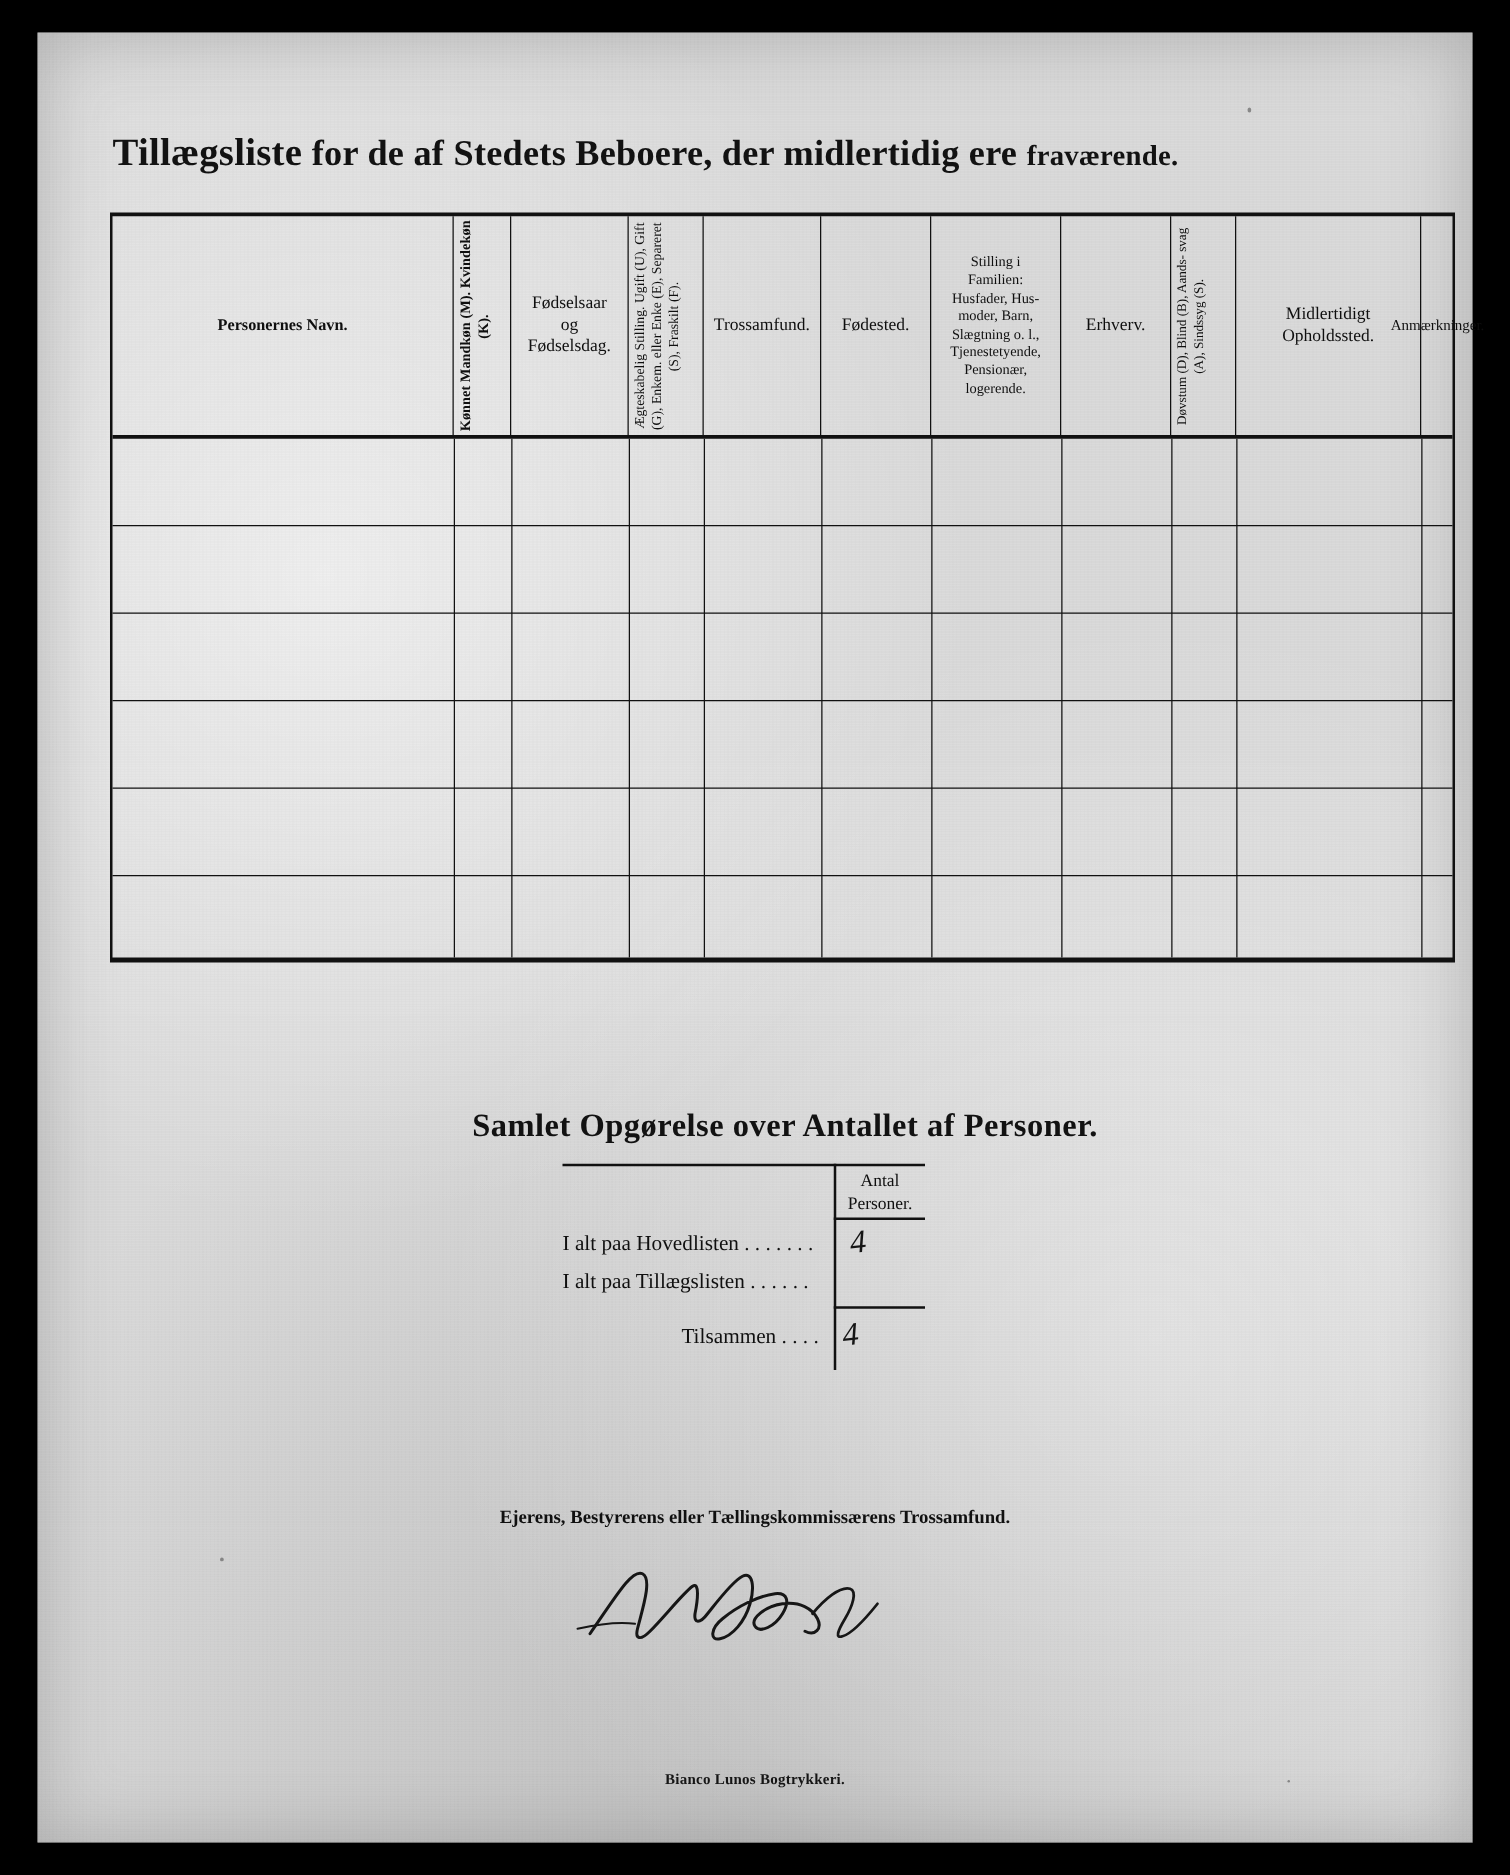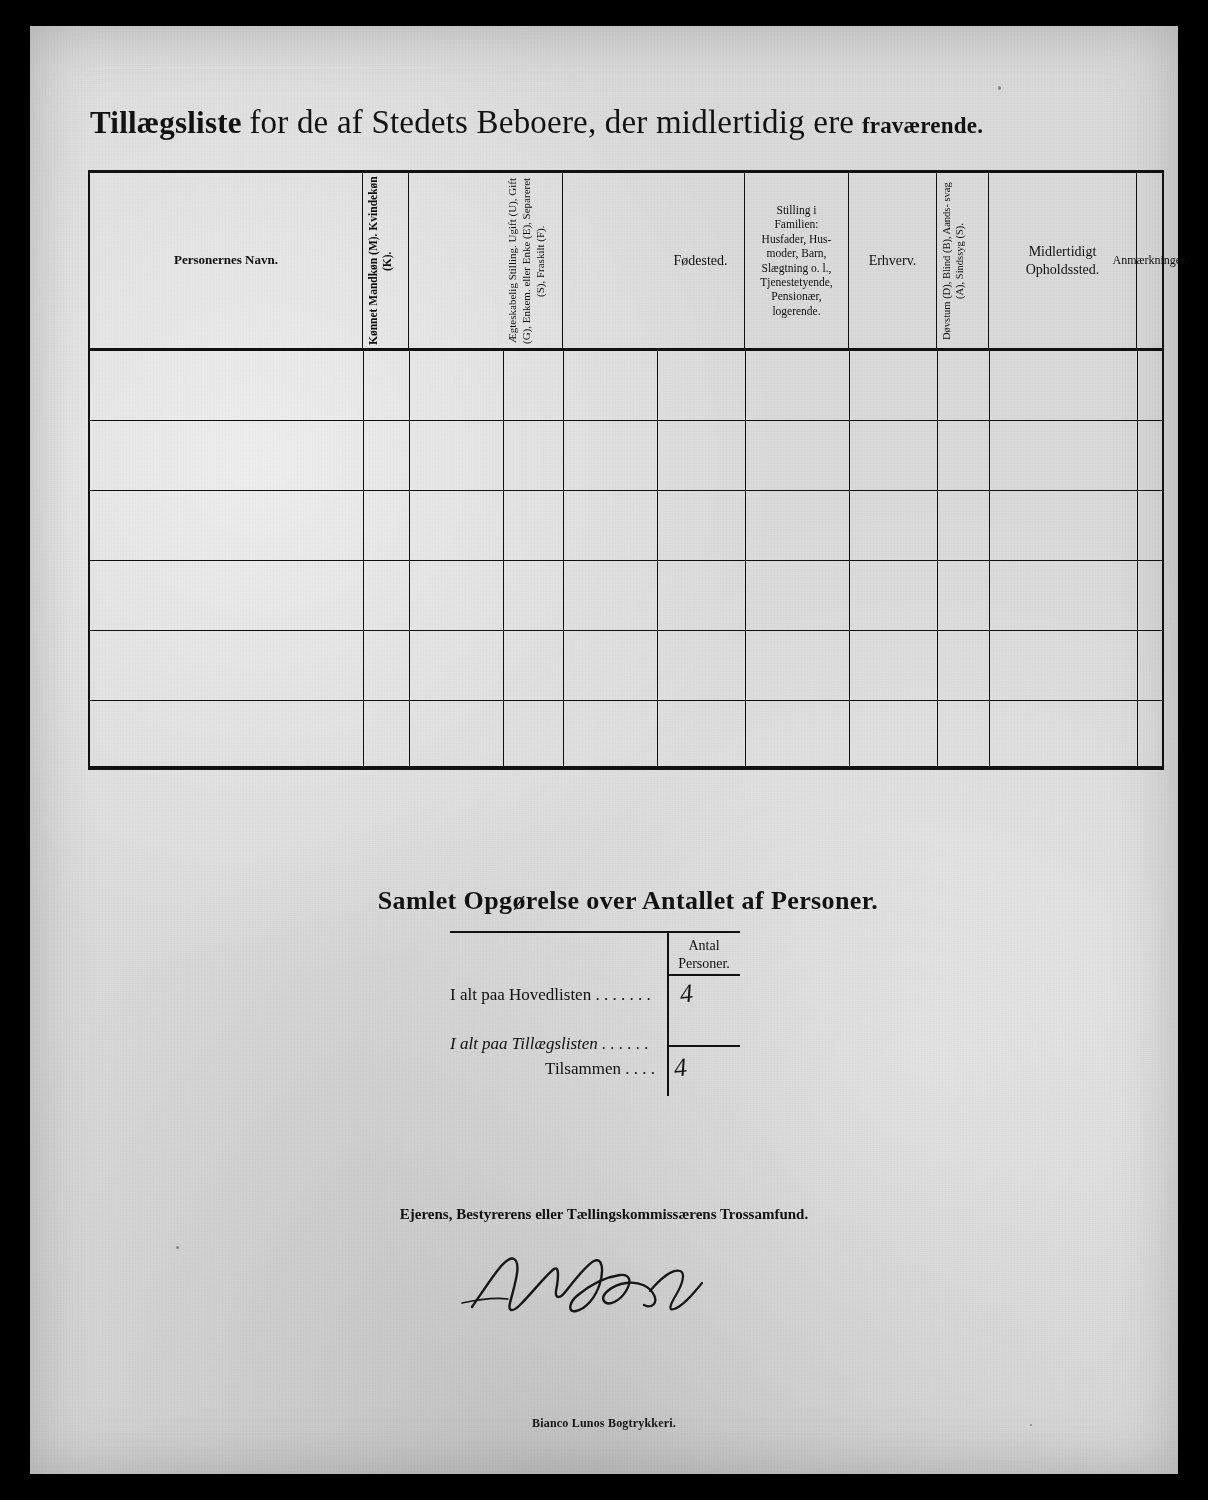--- a/index.html
+++ b/index.html
@@ -41,21 +41,21 @@
     position: absolute;
     left: 60px;
     top: 78px;
     width: 1030px;
     font-size: 30px;
     letter-spacing: 0.2px;
     color: #121212;
     white-space: nowrap;
   }
   .title .t-main { font-weight: bold; font-size: 31px; }
-  .title .t-mid  { font-weight: normal; font-size: 33px; margin-top: 46px; }
+  .title .t-mid  { font-weight: bold; font-size: 29px; margin-top: 46px; }
   .title .t-small{ font-weight: bold; font-size: 23px; }
 
   
   .tbl {
     position: absolute;
     left: 58px;
     top: 144px;
     width: 1076px;
     height: 600px;
     border-top: 3px solid #111;
@@ -161,21 +161,21 @@
   }
   .sum-label {
     position: absolute;
     left: 10px;
     width: 210px;
     font-size: 17px;
     color: #101010;
     white-space: nowrap;
   }
   .sum-label.r1 { top: 54px; }
-  .sum-label.r2 { top: 103px; font-style: italic; }
+  .sum-label.r2 { top: 84px; }
   .sum-label.r3 { top: 128px; text-align: right; width: 205px; }
   .sum-val {
     position: absolute;
     left: 240px;
     font-family: "Liberation Serif", serif;
     font-style: italic;
     font-size: 26px;
     color: #151515;
     transform: rotate(-6deg);
   }
@@ -228,28 +228,36 @@
 
       <div class="col" style="left:0; width:273px;">
         <span class="lbl" style="font-size:13px; font-weight:bold;">Personernes Navn.</span>
       </div>
 
       <div class="col" style="left:273px; width:46px;">
         <span class="lbl vert" style="font-size:11.5px; font-weight:bold;">Kønnet
 Mandkøn (M). Kvindekøn (K).</span>
       </div>
 
+      <div class="col" style="left:319px; width:94px;">
+        <span class="lbl" style="font-size:14px; white-space:pre-line;">Fødselsaar
+og
+Fødselsdag.</span>
+      </div>
 
       <div class="col" style="left:413px; width:60px;">
         <span class="lbl vert" style="font-size:11px; max-height:172px;">Ægteskabelig Stilling.
 Ugift (U), Gift (G), Enkem.
 eller Enke (E), Separeret (S),
 Fraskilt (F).</span>
       </div>
 
+      <div class="col" style="left:473px; width:94px;">
+        <span class="lbl" style="font-size:14px;">Trossamfund.</span>
+      </div>
 
       <div class="col" style="left:655px; width:104px;">
         <span class="lbl" style="font-size:11.5px; white-space:pre-line;">Stilling i
 Familien:
 Husfader, Hus-
 moder, Barn,
 Slægtning o. l.,
 Tjenestetyende,
 Pensionær,
 logerende.</span>

